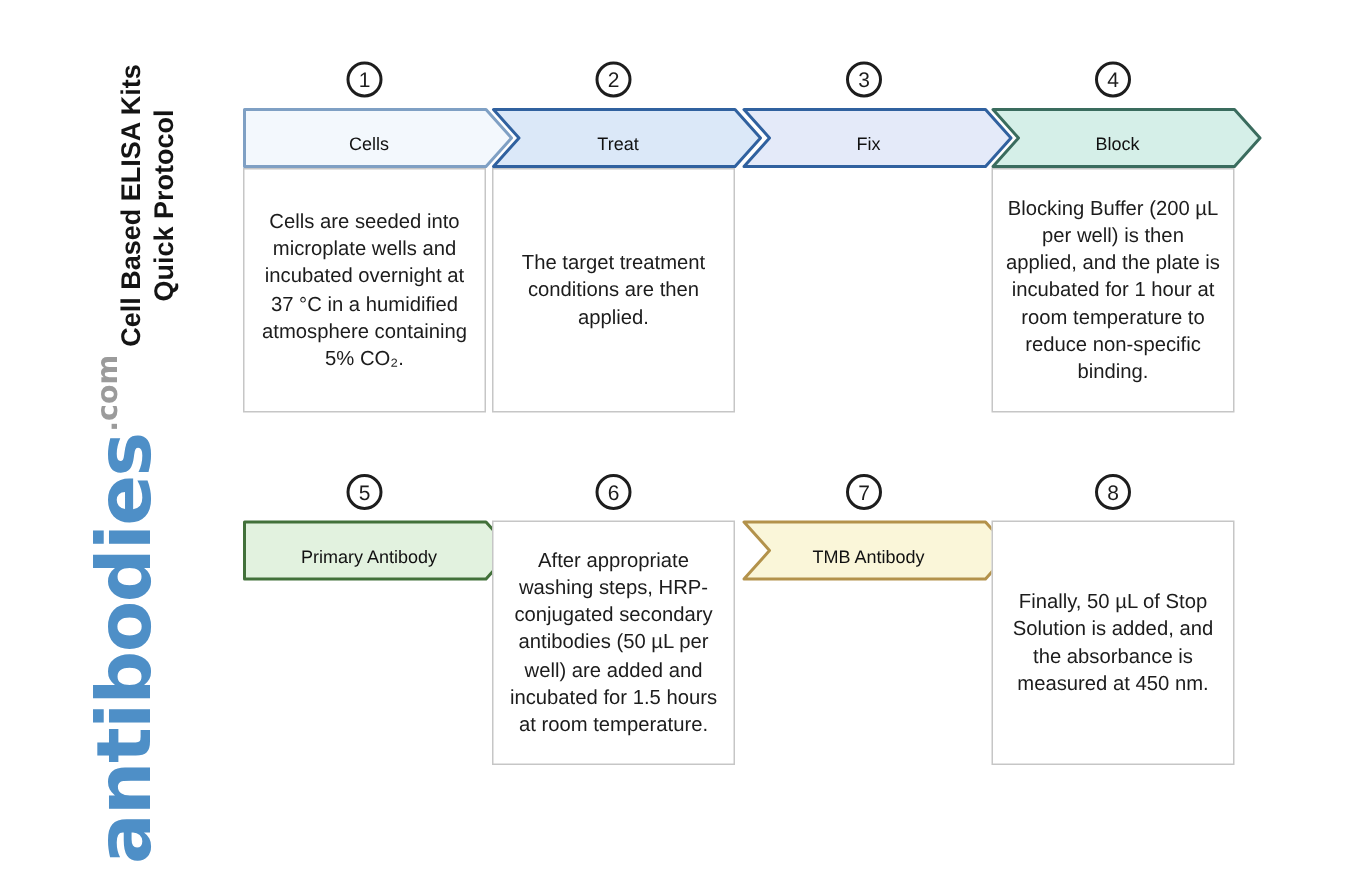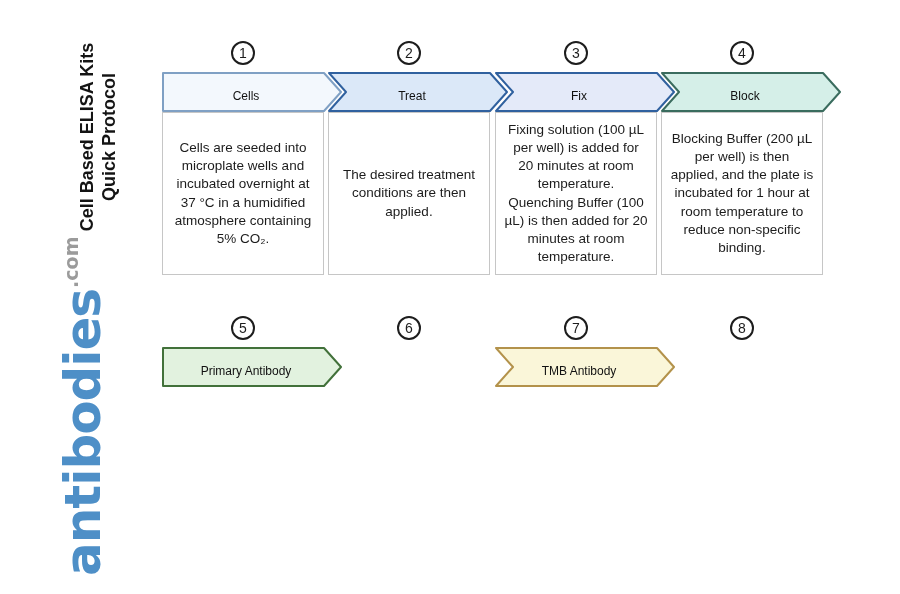--- a/index.html
+++ b/index.html
@@ -108,21 +108,21 @@
           <linearGradient id="gs1">
               <stop offset="0" stop-color="#30619f"></stop>
               <stop offset="1" stop-color="#30619f"></stop>
             </linearGradient>
         </defs>
         <polygon points="1,1 162,1 179,20 162,39 1,39 18,20" fill="url(#gf1)" stroke="url(#gs1)" stroke-width="2" stroke-linejoin="round"></polygon>
       </svg>
       <div class="chev-label">Treat</div>
     </div>
     <div class="desc">
-        <span>The desired treatment conditions are then applied.</span>
+        <span>The target treatment conditions are then applied.</span>
       </div>
   </div>
 
   <div class="col r1 c3">
     <div class="circle">
         <span>3</span>
       </div>
     <div class="chev">
       <svg width="180" height="40" viewBox="0 0 180 40">
         <defs>
@@ -132,23 +132,20 @@
             </linearGradient>
           <linearGradient id="gs2">
               <stop offset="0" stop-color="#30619f"></stop>
               <stop offset="1" stop-color="#30619f"></stop>
             </linearGradient>
         </defs>
         <polygon points="1,1 162,1 179,20 162,39 1,39 18,20" fill="url(#gf2)" stroke="url(#gs2)" stroke-width="2" stroke-linejoin="round"></polygon>
       </svg>
       <div class="chev-label">Fix</div>
     </div>
-    <div class="desc">
-        <span>Fixing solution (100 µL per well) is added for 20 minutes at room temperature. Quenching Buffer (100 µL) is then added for 20 minutes at room temperature.</span>
-      </div>
   </div>
 
   <div class="col r1 c4">
     <div class="circle">
         <span>4</span>
       </div>
     <div class="chev">
       <svg width="180" height="40" viewBox="0 0 180 40">
         <defs>
           <linearGradient id="gf3">
@@ -188,20 +185,23 @@
         <polygon points="1,1 162,1 179,20 162,39 1,39" fill="url(#gf4)" stroke="url(#gs4)" stroke-width="2" stroke-linejoin="round"></polygon>
       </svg>
       <div class="chev-label">Primary Antibody</div>
     </div>
   </div>
 
   <div class="col r2 c2">
     <div class="circle">
         <span>6</span>
       </div>
+    <div class="desc">
+        <span>After appropriate washing steps, HRP-conjugated secondary antibodies (50 µL per well) are added and incubated for 1.5 hours at room temperature.</span>
+      </div>
   </div>
 
   <div class="col r2 c3">
     <div class="circle">
         <span>7</span>
       </div>
     <div class="chev">
       <svg width="180" height="40" viewBox="0 0 180 40">
         <defs>
           <linearGradient id="gf6">
@@ -216,15 +216,18 @@
         <polygon points="1,1 162,1 179,20 162,39 1,39 18,20" fill="url(#gf6)" stroke="url(#gs6)" stroke-width="2" stroke-linejoin="round"></polygon>
       </svg>
       <div class="chev-label">TMB Antibody</div>
     </div>
   </div>
 
   <div class="col r2 c4">
     <div class="circle">
         <span>8</span>
       </div>
+    <div class="desc">
+        <span>Finally, 50 µL of Stop Solution is added, and the absorbance is measured at 450 nm.</span>
+      </div>
   </div>
 
 </div>
 
 </body></html>

